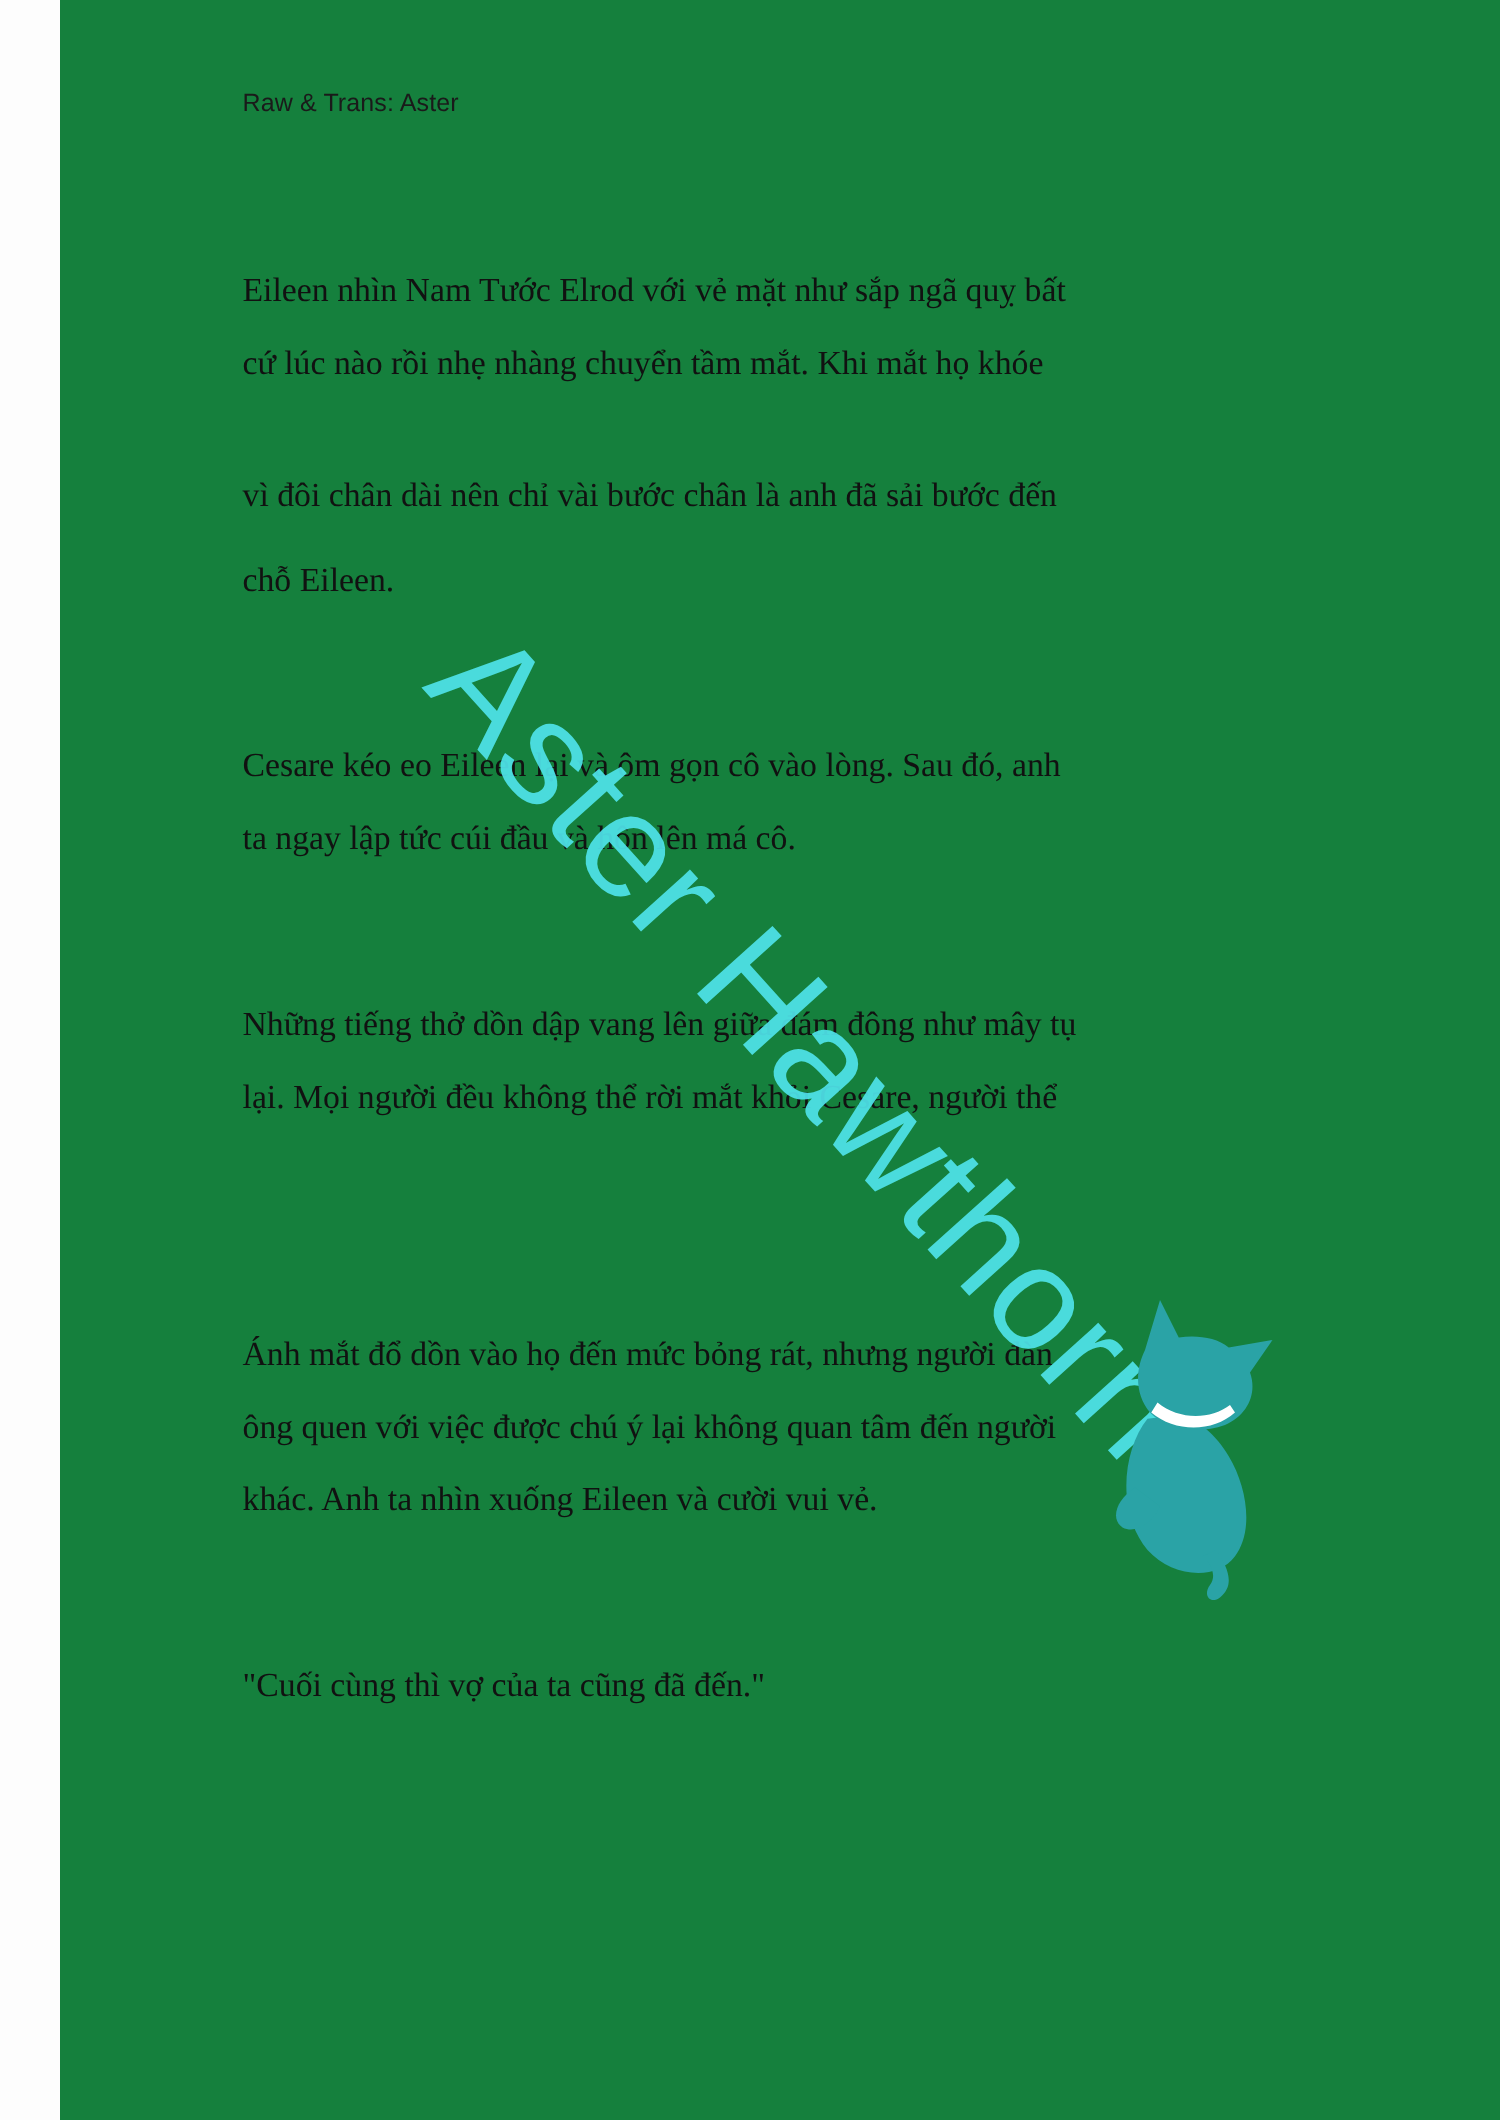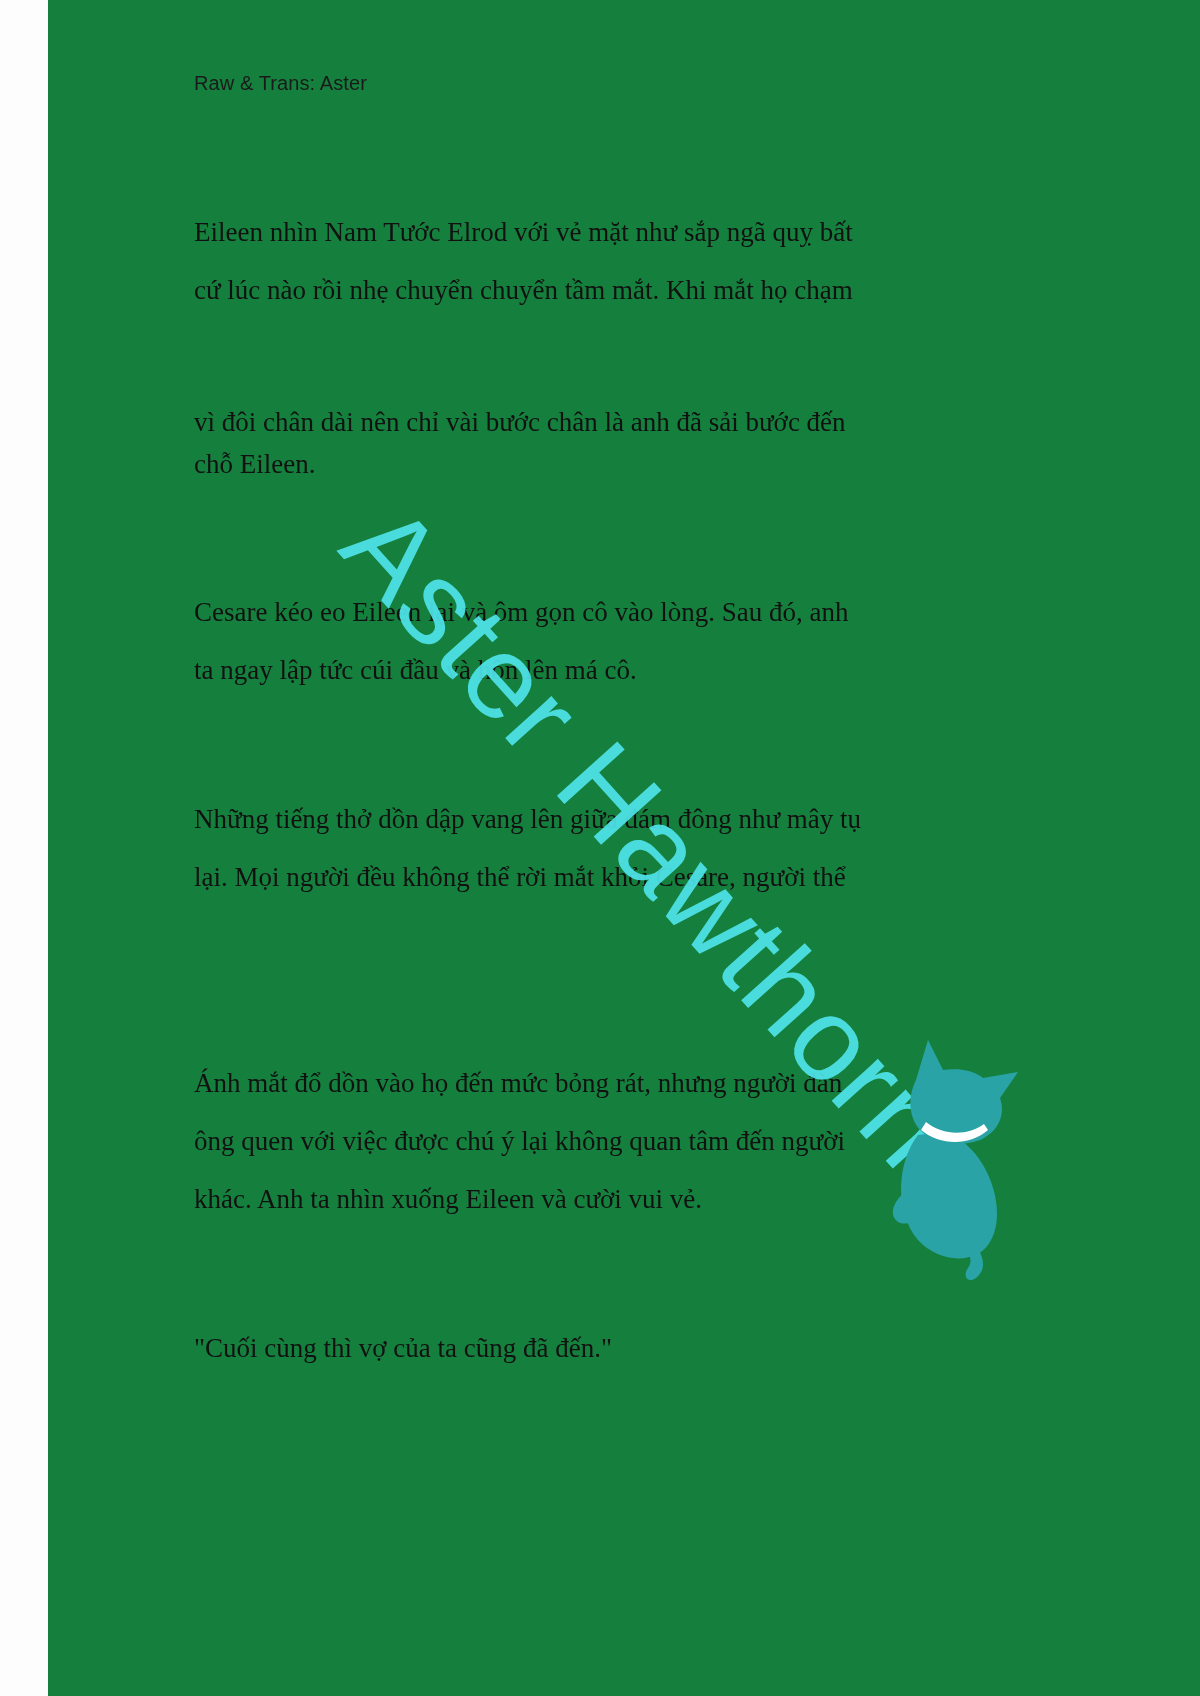--- a/index.html
+++ b/index.html
@@ -62,22 +62,22 @@
     }
   </style>
 </head>
 <body>
 
 <div class="page">
 
   <div class="header-credit">Raw &amp; Trans: Aster</div>
 
   <div class="line" style="top:212px">Eileen nhìn Nam Tước Elrod với vẻ mặt như sắp ngã quỵ bất</div>
-  <div class="line" style="top:270px">cứ lúc nào rồi nhẹ chuyển chuyển tầm mắt. Khi mắt họ chạm</div>
-  <div class="line" style="top:402px">vì đôi chân dài nên chỉ vài bước chân là anh đã sải bước đến</div>
+  <div class="line" style="top:270px">cứ lúc nào rồi nhẹ nhàng chuyển tầm mắt. Khi mắt họ khóe</div>
+  <div class="line" style="top:376px">vì đôi chân dài nên chỉ vài bước chân là anh đã sải bước đến</div>
   <div class="line" style="top:444px">chỗ Eileen.</div>
 
   <div class="line" style="top:592px">Cesare kéo eo Eileen lại và ôm gọn cô vào lòng. Sau đó, anh</div>
   <div class="line" style="top:650px">ta ngay lập tức cúi đầu và hôn lên má cô.</div>
 
   <div class="line" style="top:857px">lại. Mọi người đều không thể rời mắt khỏi Cesare, người thể</div>
   <div class="line" style="top:799px">Những tiếng thở dồn dập vang lên giữa đám đông như mây tụ</div>
 
   <div class="line" style="top:1063px">Ánh mắt đổ dồn vào họ đến mức bỏng rát, nhưng người đàn</div>
   <div class="line" style="top:1121px">ông quen với việc được chú ý lại không quan tâm đến người</div>

